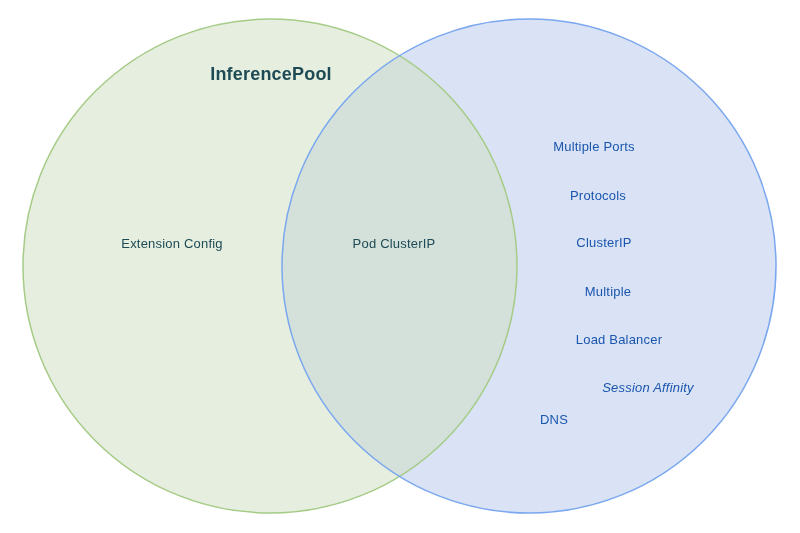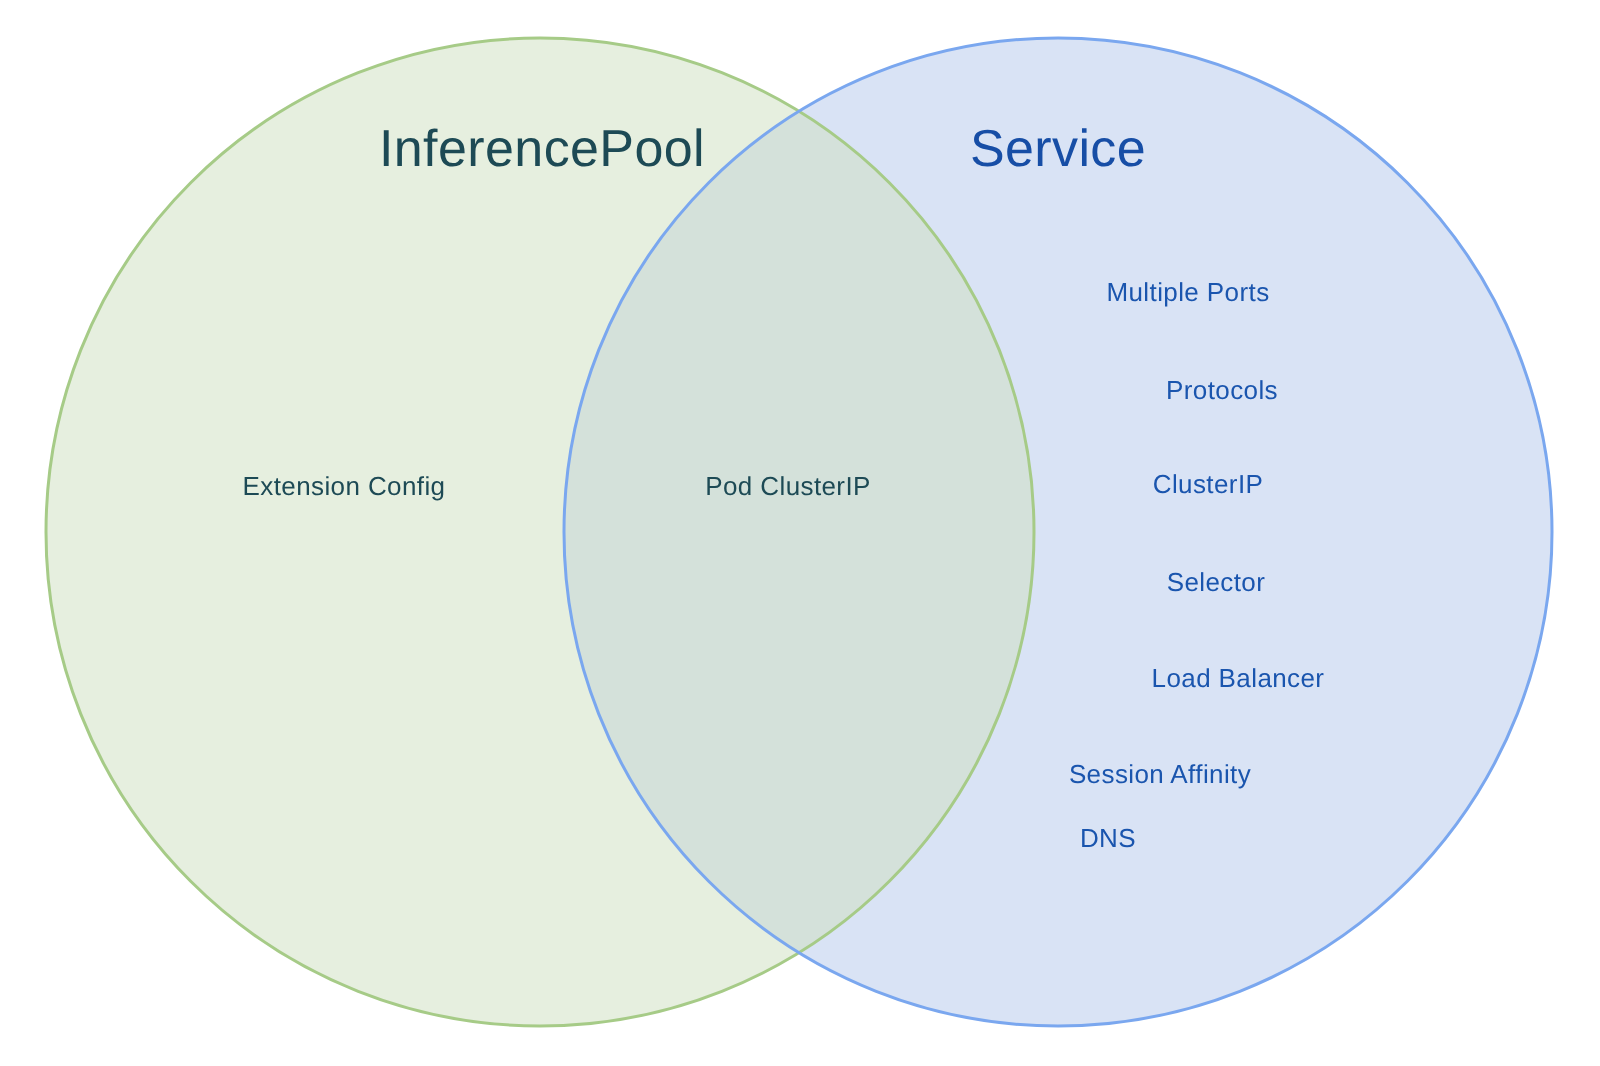--- a/index.html
+++ b/index.html
@@ -14,22 +14,22 @@
   #venn-svg { position: absolute; left: 0; top: 0; }
   .label {
     position: absolute;
     transform: translate(-50%, -50%);
     white-space: nowrap;
     font-size: 13px;
     line-height: 1;
     letter-spacing: 0.2px;
   }
   .title {
-    font-size: 26px;
-    font-weight: 400;
+    font-size: 18px;
+    font-weight: 700;
     letter-spacing: 0.2px;
   }
   .teal-text  { color: #1d4a55; }
   .blue-title { color: #174ea6; }
   .blue-text  { color: #1a55ae; }
 </style>
 </head>
 <body>
 
 <div id="stage">
@@ -38,27 +38,26 @@
 
     <circle cx="270" cy="266" r="247" stroke="none" fill="#e6efdf"></circle>
     <circle cx="529" cy="266" r="247" stroke="none" fill="#d9e3f5"></circle>
     <path d="M 399.5 55.7 A 247 247 0 0 1 399.5 476.3 A 247 247 0 0 1 399.5 55.7 Z" stroke="none" fill="#d4e1da"></path>
 
     <circle cx="270" cy="266" r="247" fill="none" stroke-width="1.5" stroke="#a6cb87"></circle>
     <circle cx="529" cy="266" r="247" fill="none" stroke-width="1.5" stroke="#7aa7ef"></circle>
   </svg>
 
   <div class="label title teal-text" style="left:271px; top:74px;">InferencePool</div>
-  <div class="label title blue-title" style="left:529px; top:74px;">Service</div>
 
   <div class="label teal-text" style="left:172px; top:243px;">Extension Config</div>
 
   <div class="label teal-text" style="left:394px; top:243px;">Pod ClusterIP</div>
 
   <div class="label blue-text" style="left:594px; top:146px;">Multiple Ports</div>
-  <div class="label blue-text" style="left:598px; top:195px;margin-left:13px;">Protocols</div>
+  <div class="label blue-text" style="left:598px; top:195px;">Protocols</div>
   <div class="label blue-text" style="left:604px; top:242px;">ClusterIP</div>
-  <div class="label blue-text" style="left:608px; top:291px;">Selector</div>
+  <div class="label blue-text" style="left:608px; top:291px;">Multiple</div>
   <div class="label blue-text" style="left:619px; top:339px;">Load Balancer</div>
-  <div class="label blue-text" style="left:580px; top:387px;">Session Affinity</div>
+  <div class="label blue-text" style="left:648px; top:387px;font-style:italic;">Session Affinity</div>
   <div class="label blue-text" style="left:554px; top:419px;">DNS</div>
 
 </div>
 
 </body></html>

